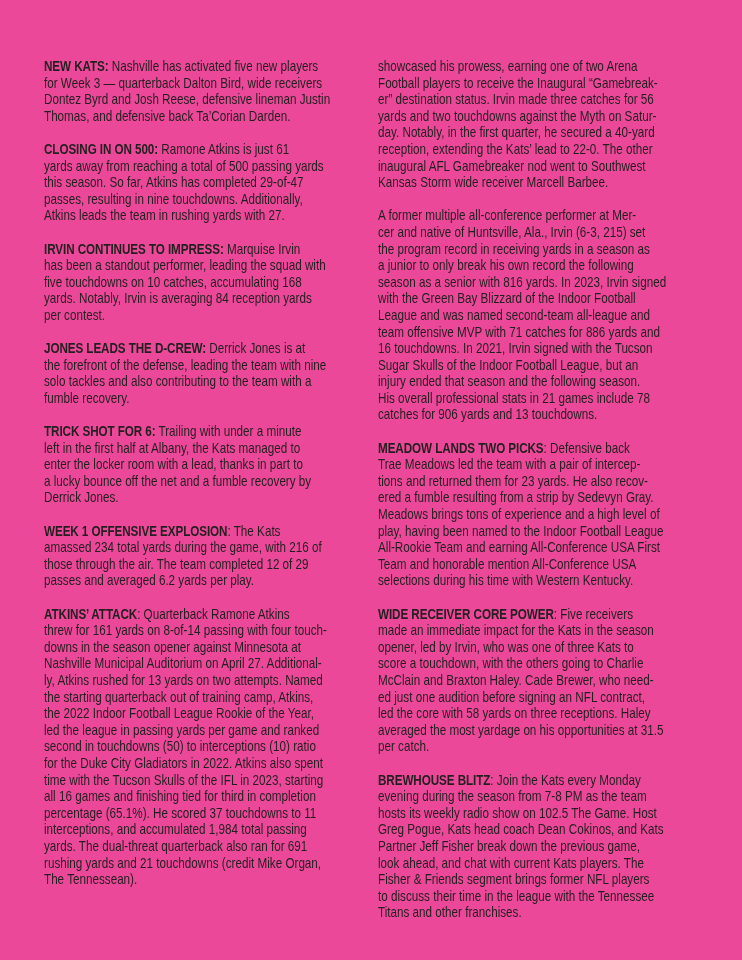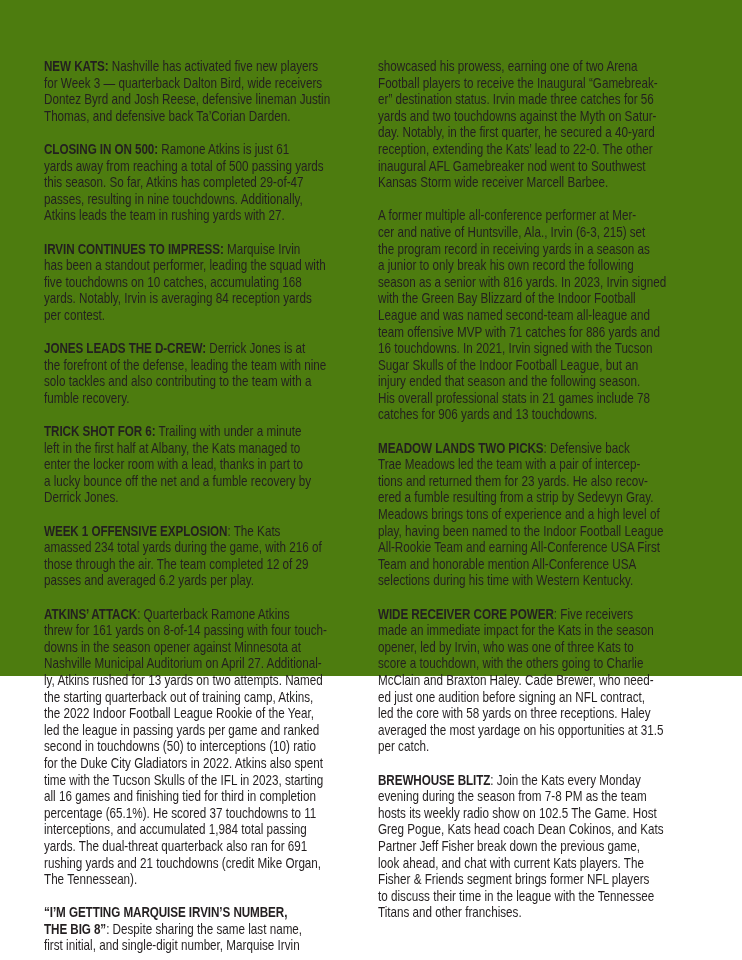--- a/index.html
+++ b/index.html
@@ -1,17 +1,17 @@
 <!DOCTYPE html>
 <html><head>
 <meta charset="utf-8">
 <style>
   html, body { margin: 0; padding: 0; background: #ffffff; }
   body { width: 742px; height: 960px; position: relative; overflow: hidden; }
-  .page { position: absolute; left: 0; top: 0; width: 742px; height: 676px; background: #4d7c0f; }
+  .page { position: absolute; left: 0; top: 0; width: 742px; height: 960px; background: #ec4899; }
   .col { position: absolute; top: 58px; width: 420px; }
   .col-left { left: 44px; }
   .col-right { left: 378px; }
   .para { margin: 0 0 16.6px 0; }
   .line {
     display: block;
     font-family: "Liberation Sans", sans-serif;
     font-size: 14.6px;
     line-height: 16.6px;
     height: 16.6px;
@@ -78,25 +78,20 @@
         <span class="line">second in touchdowns (50) to interceptions (10) ratio</span>
         <span class="line">for the Duke City Gladiators in 2022. Atkins also spent</span>
         <span class="line">time with the Tucson Skulls of the IFL in 2023, starting</span>
         <span class="line">all 16 games and finishing tied for third in completion</span>
         <span class="line">percentage (65.1%). He scored 37 touchdowns to 11</span>
         <span class="line">interceptions, and accumulated 1,984 total passing</span>
         <span class="line">yards. The dual-threat quarterback also ran for 691</span>
         <span class="line">rushing yards and 21 touchdowns (credit Mike Organ,</span>
         <span class="line">The Tennessean).</span>
       </div>
-      <div class="para">
-        <span class="line"><span class="hd">“I’M GETTING MARQUISE IRVIN’S NUMBER,</span></span>
-        <span class="line"><span class="hd">THE BIG 8”</span><span>: Despite sharing the same last name,</span></span>
-        <span class="line">first initial, and single-digit number, Marquise Irvin</span>
-      </div>
     </div>
   <div class="col col-right" id="col-right">
       <div class="para">
         <span class="line">showcased his prowess, earning one of two Arena</span>
         <span class="line">Football players to receive the Inaugural “Gamebreak-</span>
         <span class="line">er” destination status. Irvin made three catches for 56</span>
         <span class="line">yards and two touchdowns against the Myth on Satur-</span>
         <span class="line">day. Notably, in the first quarter, he secured a 40-yard</span>
         <span class="line">reception, extending the Kats’ lead to 22-0. The other</span>
         <span class="line">inaugural AFL Gamebreaker nod went to Southwest</span>

